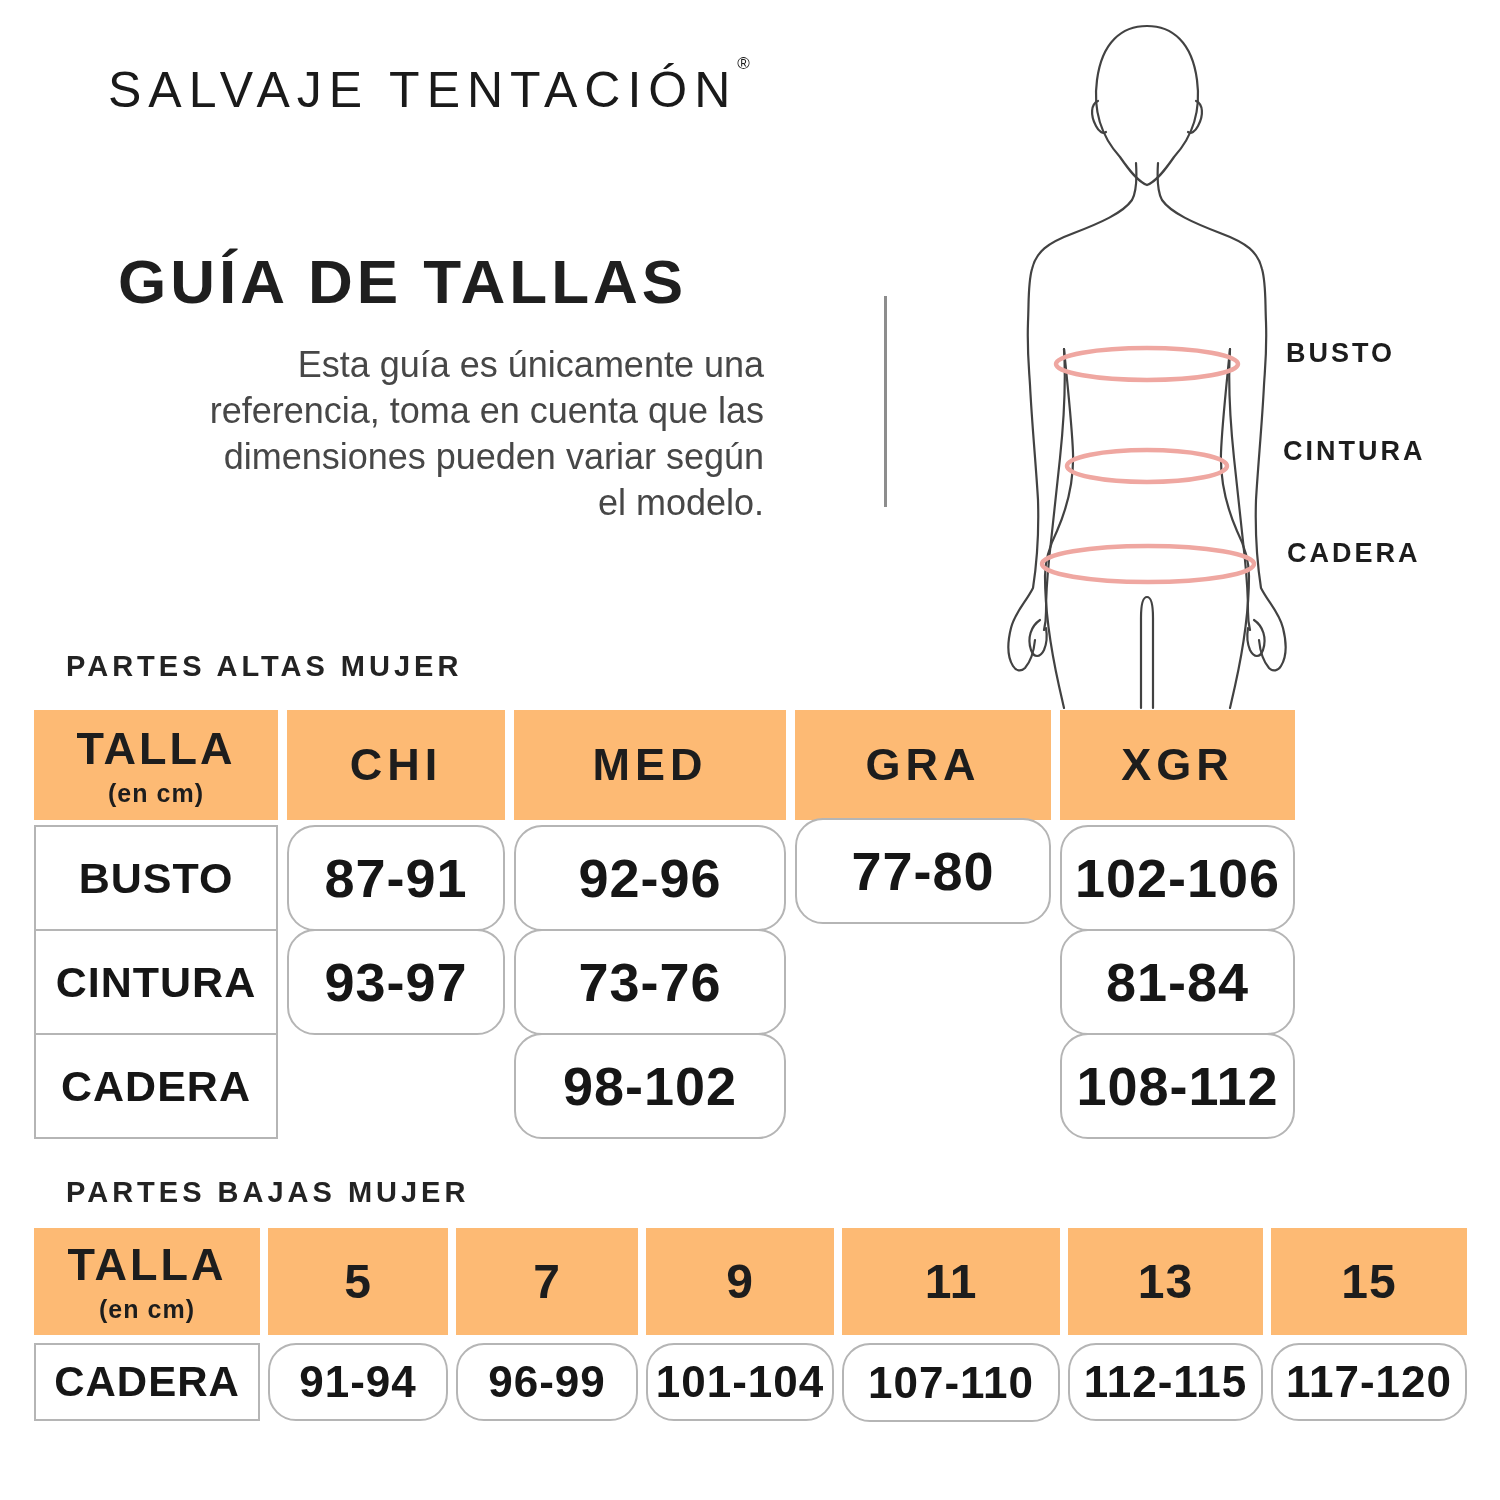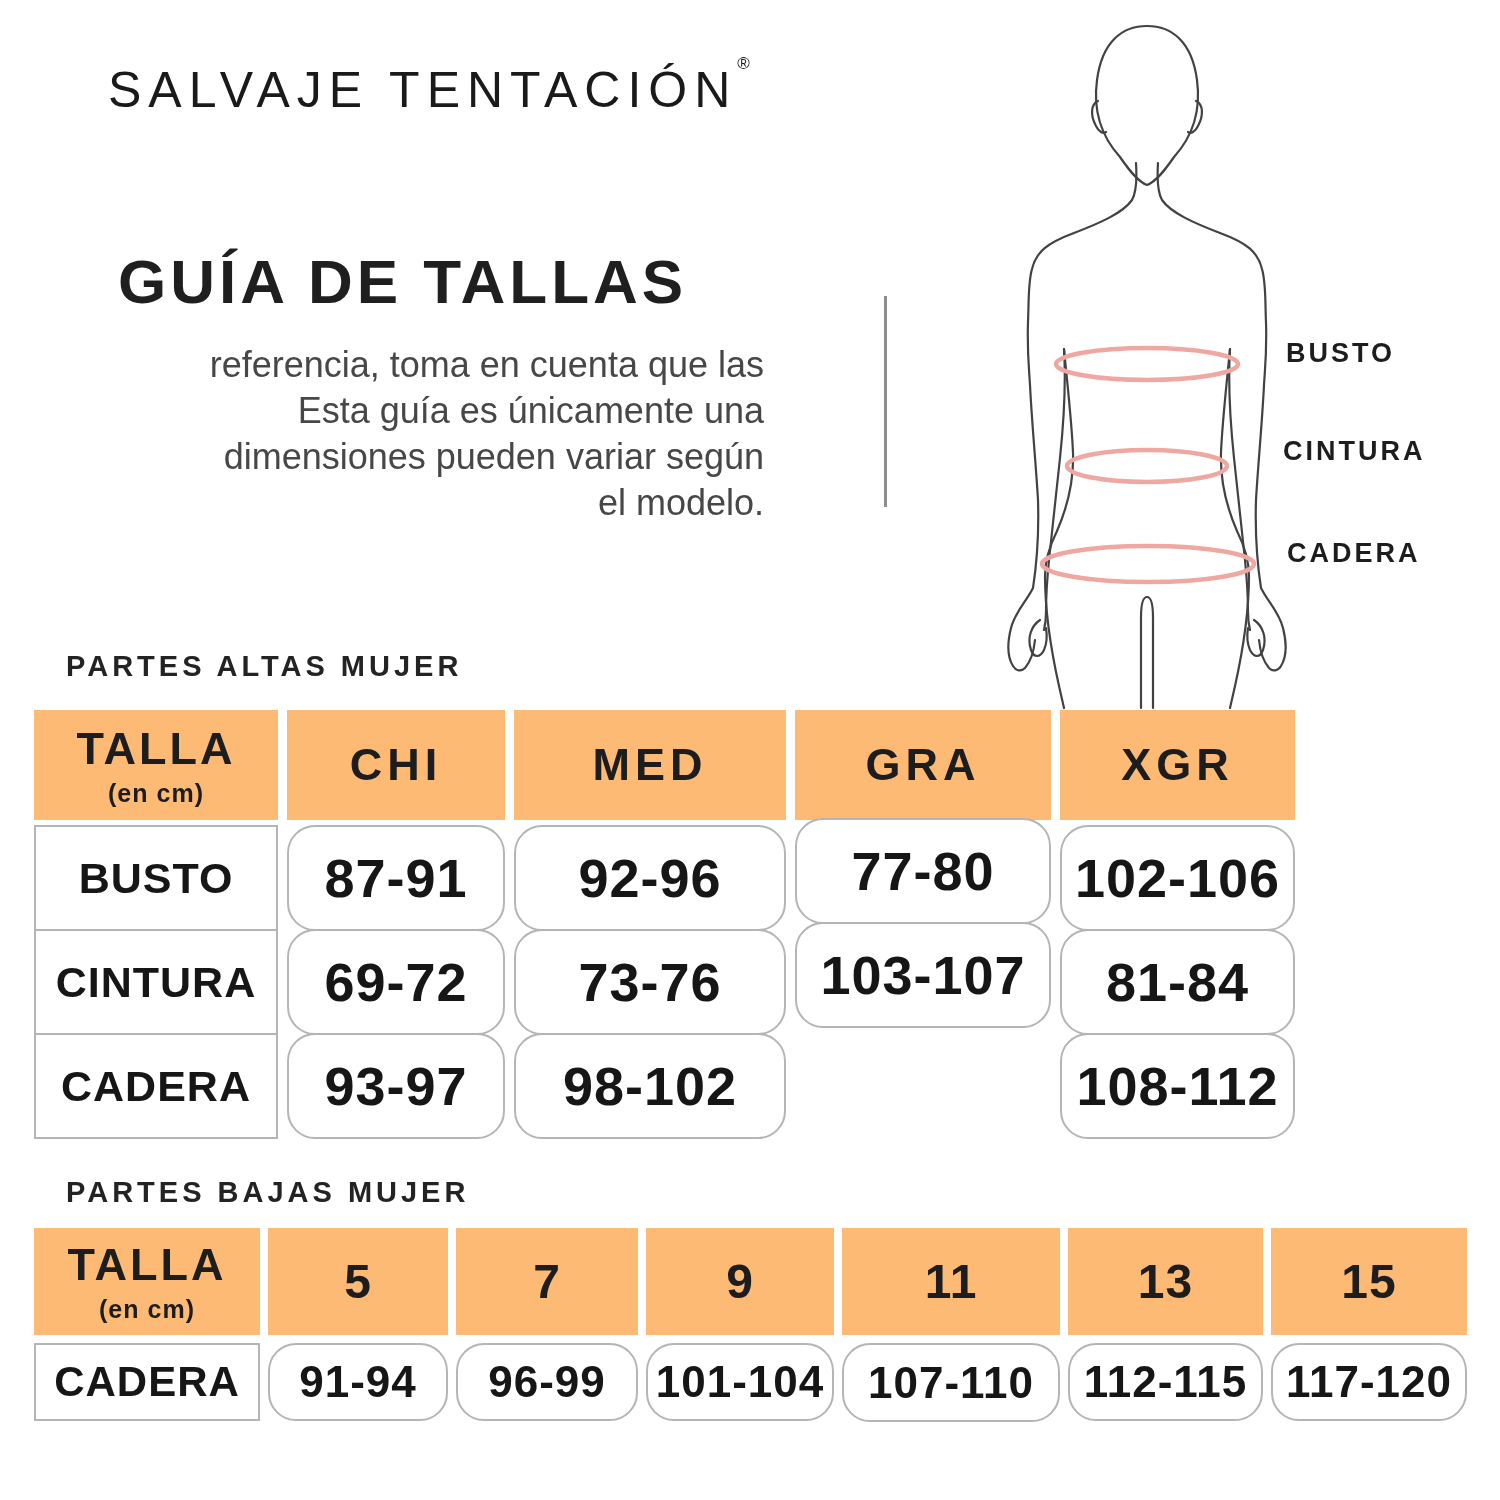--- a/index.html
+++ b/index.html
@@ -50,22 +50,22 @@
   .t1 .bcell.val{font-size:54px;}
   .t2 .bcell.val{font-size:44px;}
 </style>
 </head>
 <body>
 
 <div class="abs brand"><span>SALVAJE TENTACIÓN</span><sup>®</sup></div>
 
 <h1 class="abs intro-title" style="margin:0;">GUÍA DE TALLAS</h1>
 <div class="abs intro-desc" id="intro-desc">
+    <div>Esta guía es únicamente una</div>
     <div>referencia, toma en cuenta que las</div>
-    <div>Esta guía es únicamente una</div>
     <div>dimensiones pueden variar según</div>
     <div>el modelo.</div>
   </div>
 <div class="abs divider"></div>
 
 <div class="abs figure">
   <svg width="470" height="690" viewBox="930 20 470 690" fill="none" xmlns="http://www.w3.org/2000/svg">
     <g stroke="#424242" stroke-width="2.2" fill="none" stroke-linecap="round">
 
       <path d="M 1120,157 C 1101,136 1093,110 1097,80 C 1102,42 1122,26 1147,26 C 1172,26 1192,42 1197,80 C 1201,110 1193,136 1174,157 C 1165,170 1156,182 1147,185 C 1138,182 1129,170 1120,157 Z"></path>
@@ -106,37 +106,35 @@
       </div>
       <div class="bcell lab" style="height: 106px; margin-top: 5px;">BUSTO</div>
       <div class="bcell lab" style="height: 106px; margin-top: -2px;">CINTURA</div>
       <div class="bcell lab" style="height: 106px; margin-top: -2px;">CADERA</div>
     </div>
     <div class="tcol" style="width: 218px;">
       <div class="hcell" style="height: 110px;">
         <div class="hmain">CHI</div>
       </div>
       <div class="bcell val" style="height: 106px; margin-top: 5px;">87-91</div>
-      <div class="bcell val" style="height: 106px; margin-top: -2px;">69-72</div>
       <div class="bcell val" style="height: 106px; margin-top: -2px;">93-97</div>
     </div>
     <div class="tcol" style="width: 272px;">
       <div class="hcell" style="height: 110px;">
         <div class="hmain">MED</div>
       </div>
       <div class="bcell val" style="height: 106px; margin-top: 5px;">92-96</div>
       <div class="bcell val" style="height: 106px; margin-top: -2px;">73-76</div>
       <div class="bcell val" style="height: 106px; margin-top: -2px;">98-102</div>
     </div>
     <div class="tcol" style="width: 256px;">
       <div class="hcell" style="height: 110px;">
         <div class="hmain">GRA</div>
       </div>
       <div class="bcell val" style="height: 106px; margin-top: -2px;">77-80</div>
-      <div class="bcell val" style="height: 106px; margin-top: -2px;">103-107</div>
     </div>
     <div class="tcol" style="width: 235px;">
       <div class="hcell" style="height: 110px;">
         <div class="hmain">XGR</div>
       </div>
       <div class="bcell val" style="height: 106px; margin-top: 5px;">102-106</div>
       <div class="bcell val" style="height: 106px; margin-top: -2px;">81-84</div>
       <div class="bcell val" style="height: 106px; margin-top: -2px;">108-112</div>
     </div>
   </div>

